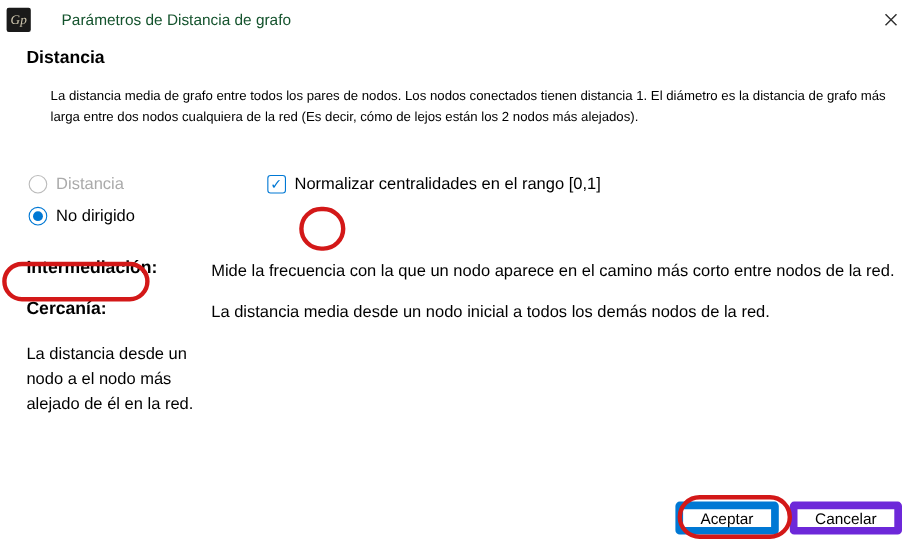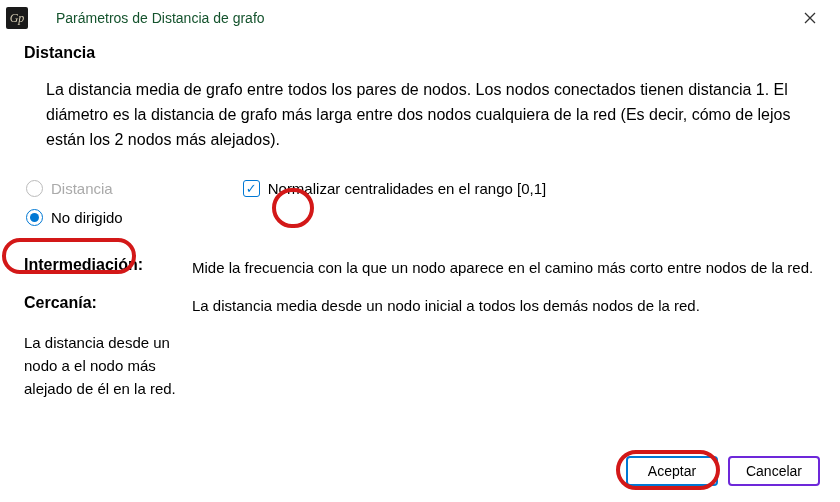--- a/index.html
+++ b/index.html
@@ -58,22 +58,22 @@
       padding: 8px 24px 0 24px;
     }
     .section-title {
       font-weight: 600;
       font-size: 16px;
       margin-bottom: 16px;
     }
     .section-desc {
       padding-left: 22px;
       line-height: 1.55;
-      font-size: 16px;
-      margin-bottom: 28px;
+      font-size: 12px;
+      margin-bottom: 44px;
     }
     .radio-row {
       display: flex;
       align-items: center;
       gap: 170px;
       padding-left: 2px;
       margin-bottom: 12px;
       position: relative;
     }
     .radio-item {
@@ -154,21 +154,21 @@
       bottom: 16px;
       right: 20px;
       display: flex;
       gap: 10px;
     }
     .btn {
       min-width: 92px;
       height: 30px;
       padding: 0 16px;
       background: #fff;
-      border: 2px solid #6d28d9;
+      border: 7px solid #6d28d9;
       border-radius: 4px;
       font-size: 14px;
       display: flex;
       align-items: center;
       justify-content: center;
       cursor: pointer;
     }
     .btn.primary {
       border-color: #0078d4;
     }

